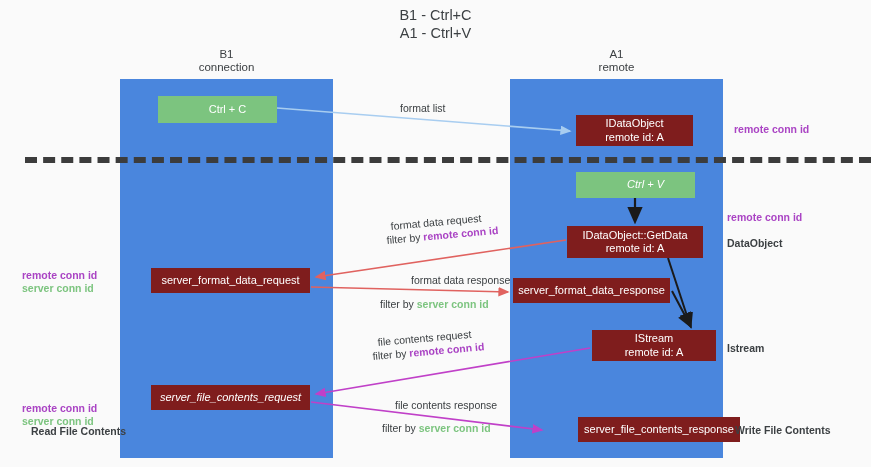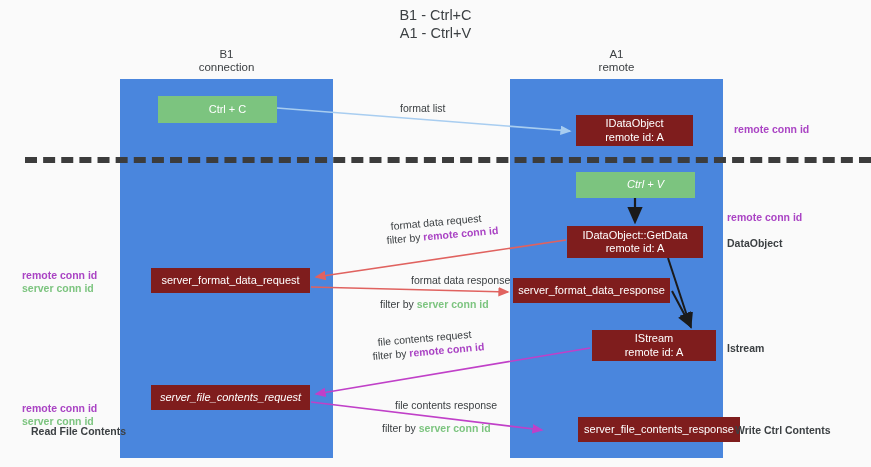--- a/index.html
+++ b/index.html
@@ -171,21 +171,21 @@
   <div class="abs elabel" id="l-fcreq">file contents request</div>
   <div class="abs elabel" id="l-fcreq2"><span>filter by </span><b class="ann-remote">remote conn id</b></div>
 
   <div class="abs elabel" id="l-fcres">file contents response</div>
   <div class="abs elabel" id="l-fcres2"><span>filter by </span><b class="ann-server">server conn id</b></div>
 
   <div class="abs side ann-remote" id="s-remote1">remote conn id</div>
   <div class="abs side ann-remote" id="s-remote2">remote conn id</div>
   <div class="abs side plain" id="s-dataobject">DataObject</div>
   <div class="abs side plain" id="s-istream">Istream</div>
-  <div class="abs side plain" id="s-write">Write Ctrl Contents</div>
+  <div class="abs side plain" id="s-write">Write File Contents</div>
 
   <div class="abs side" id="s-left-conn">
     <div class="ann-remote">remote conn id</div>
     <div class="ann-server">server conn id</div>
   </div>
   <div class="abs side plain" id="s-read">Read File Contents</div>
   <div class="abs side" id="s-left-conn2">
     <div class="ann-remote">remote conn id</div>
     <div class="ann-server">server conn id</div>
   </div>

